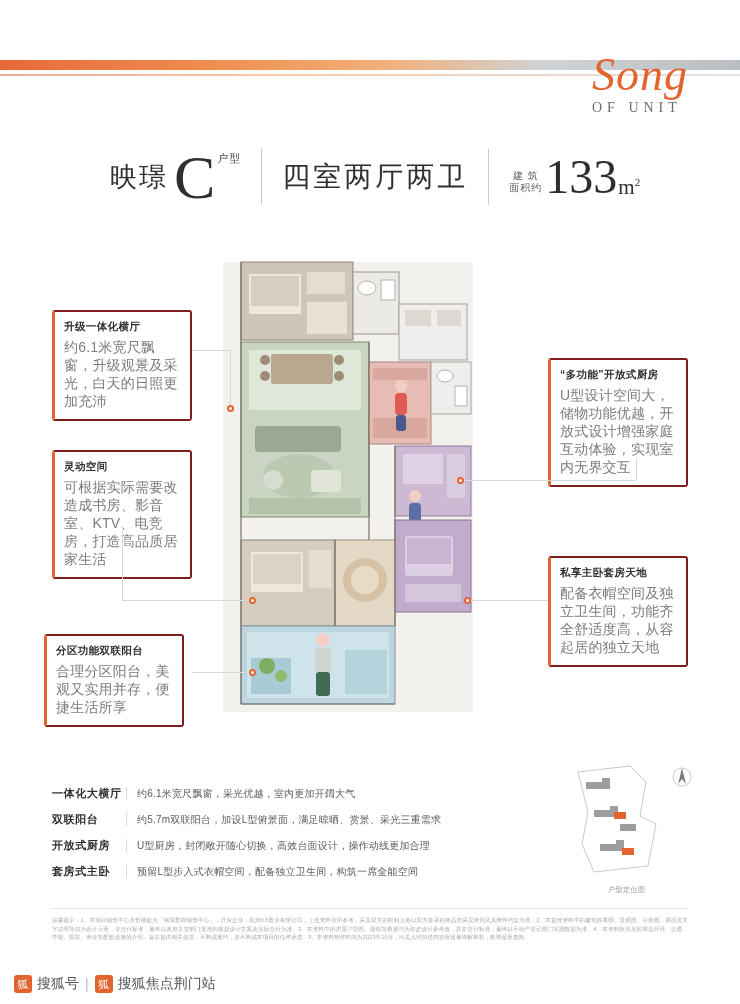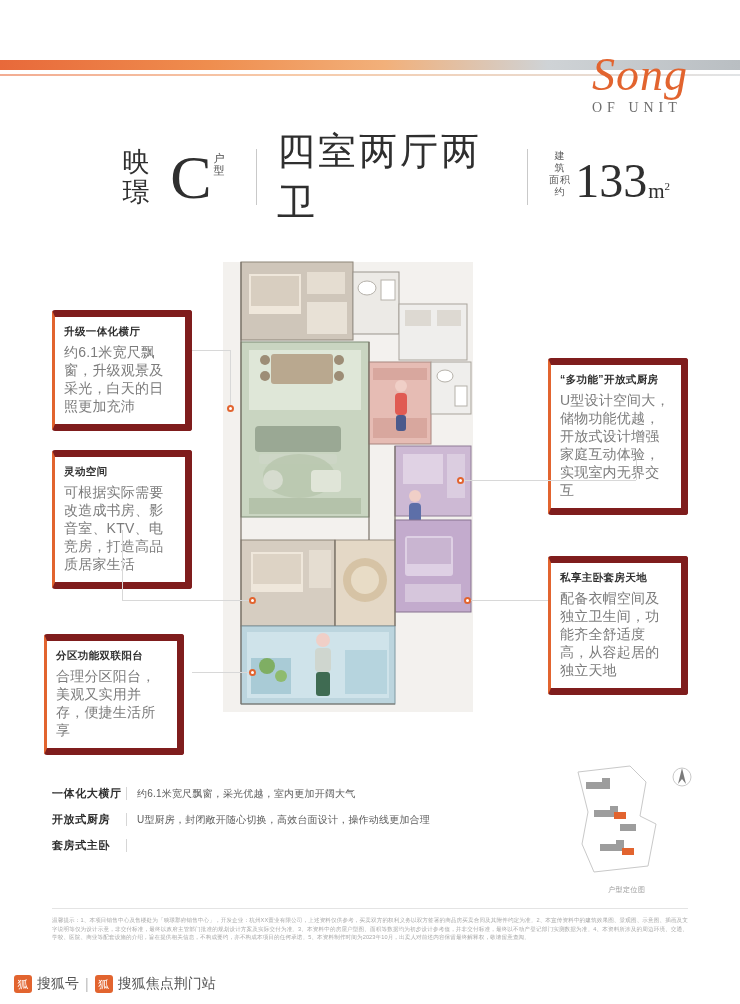--- a/index.html
+++ b/index.html
@@ -56,21 +56,21 @@
   }
   .t-hx{
     font-size:11px;color:#4a4a4a;line-height:12px;margin-left:2px;
     align-self:flex-start;margin-top:10px;letter-spacing:1px;
   }
   .divider-v{
     width:1px;height:56px;background:#c9c9c9;margin:0 20px;
   }
   .t-rooms{
     font-family:Liberation Sans, sans-serif;
-    font-size:38px;color:#2f2f2f;letter-spacing:3px;
+    font-size:28px;color:#2f2f2f;letter-spacing:3px;
   }
   .t-rooms-en{
     font-family:"Liberation Serif", serif;
     font-size:12px;color:#6a6a6a;letter-spacing:1.2px;margin-top:4px;
   }
   .area-wrap{display:flex;align-items:flex-end;}
   .area-label{
     font-size:10px;color:#5a5a5a;line-height:12px;letter-spacing:1px;
     margin-right:3px;margin-bottom:6px;text-align:center;
   }
@@ -85,21 +85,21 @@
   .area-unit sup{font-size:11px;}
 
   
   .plan{
     position:absolute;left:215px;top:258px;width:300px;height:470px;
   }
 
   
   .callout{
     position:absolute;width:140px;box-sizing:border-box;
-    border:7px solid #7f1d1d;border-radius:3px;background:#fff;
+    border:2px solid #7f1d1d;border-radius:3px;background:#fff;
     padding:8px 9px 9px 9px;
   }
   .callout .ttl{
     font-size:10.5px;color:#2f2f2f;font-weight:bold;letter-spacing:.4px;
     margin-bottom:4px;
   }
   .callout .txt{
     font-size:14px;color:#7c7c7c;line-height:18px;letter-spacing:.2px;
   }
   .callout.orange{border-left:3px solid #e2642f;}
@@ -313,27 +313,33 @@
 <div class="lead" style="left:470px;top:600px;width:78px;"></div>
 <div class="dot" style="left:464px;top:597px;"></div>
 
 <div class="bullets">
   <div class="bline">
     <div class="btag">一体化大横厅</div>
     <div class="bsep"></div>
     <div class="btxt">约6.1米宽尺飘窗，采光优越，室内更加开阔大气</div>
   </div>
   <div class="bline">
+    <div class="btag">双联阳台</div>
+    <div class="bsep"></div>
+    <div class="btxt">约5.7m双联阳台，加设L型俯景面，满足晾晒、赏景、采光三重需求</div>
+  </div>
+  <div class="bline">
     <div class="btag">开放式厨房</div>
     <div class="bsep"></div>
     <div class="btxt">U型厨房，封闭敞开随心切换，高效台面设计，操作动线更加合理</div>
   </div>
   <div class="bline">
     <div class="btag">套房式主卧</div>
     <div class="bsep"></div>
+    <div class="btxt">预留L型步入式衣帽空间，配备独立卫生间，构筑一席全能空间</div>
   </div>
 </div>
 
 <div class="sitemap">
   <svg width="140" height="120" viewBox="0 0 140 120">
     <path d="M18 12 L70 6 L86 22 L80 56 L96 64 L88 106 L34 112 L22 84 L28 52 Z" fill="#ffffff" stroke="#c9c9c9" stroke-width="1"></path>
     <g fill="#9d9d9d">
       <rect x="26" y="22" width="16" height="7"></rect>
       <rect x="42" y="18" width="8" height="11"></rect>
       <rect x="34" y="50" width="16" height="7"></rect>

